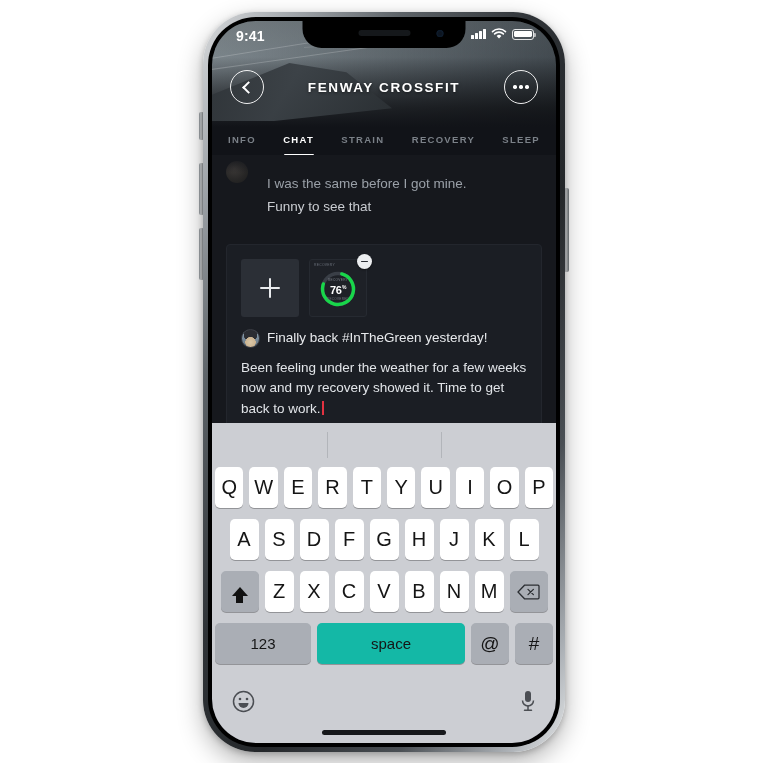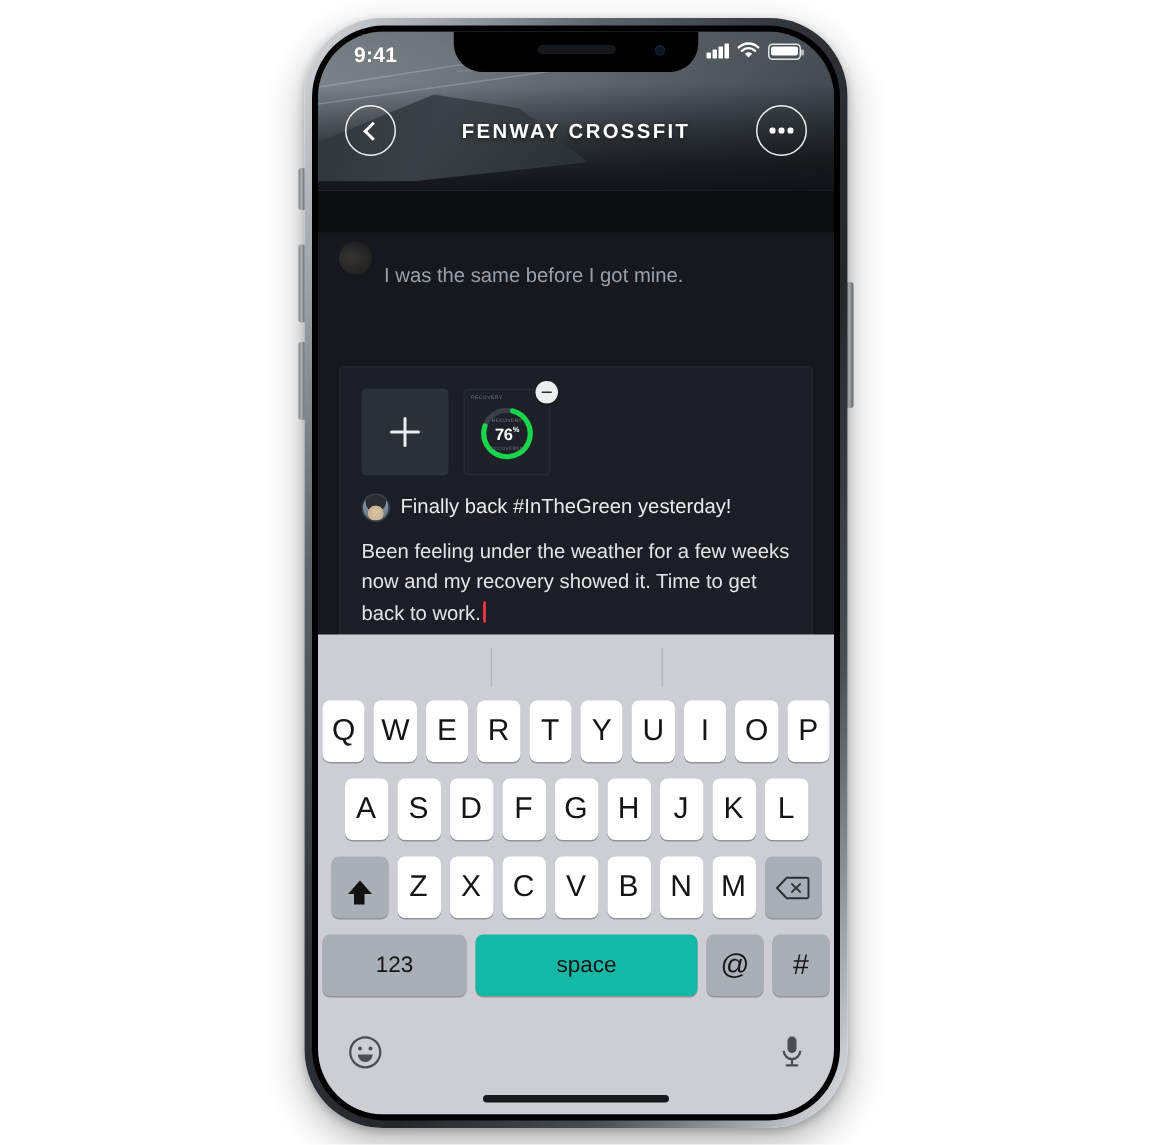--- a/index.html
+++ b/index.html
@@ -147,21 +147,21 @@
 
   
   .chat {
     position: absolute; top: 134px; left: 0; right: 0; bottom: 0;
     background: #16181d;
   }
   .msg-faded {
     padding: 4px 14px 0 14px;
     position: relative;
   }
-  .msg-row { display: flex; gap: 8px; }
+  .msg-row { display: flex; gap: 19px; }
   .msg-av {
     width: 22px; height: 22px; border-radius: 50%; flex: 0 0 22px; margin-top: 2px;
     background: radial-gradient(circle at 38% 34%, #6b6258 0%, #3b3730 60%, #23211d 100%);
     opacity: .45;
   }
   .msg-body { flex: 1; min-width: 0; }
   .msg-meta {
     font-size: 9px; letter-spacing: 1.1px; color: #3d4148;
     opacity: .55; height: 11px; overflow: hidden;
     -webkit-mask-image: linear-gradient(180deg, rgba(0,0,0,.25), rgba(0,0,0,.9));
@@ -366,29 +366,37 @@
                 <span></span>
               </span>
         </div>
       </div>
 
       <div class="notch">
         <div class="notch-speaker"></div>
         <div class="notch-cam"></div>
       </div>
 
+      <div class="tabs">
+        <div class="tab"><span>INFO</span></div>
+        <div class="tab active"><span>CHAT</span></div>
+        <div class="tab"><span>STRAIN</span></div>
+        <div class="tab"><span>RECOVERY</span></div>
+        <div class="tab"><span>SLEEP</span></div>
+      </div>
 
       <div class="chat">
 
         <div class="msg-faded">
           <div class="msg-row">
             <div class="msg-av"></div>
             <div class="msg-body">
               <div class="msg-meta"></div>
               <div class="msg-line dim">I was the same before I got mine.</div>
+              <div class="msg-line">Funny to see that</div>
             </div>
           </div>
           <div class="fade-top"></div>
         </div>
 
         <div class="composer">
 
           <div class="attach-row">
             <div class="attach-add">
               <span class="plus-glyph"></span>

